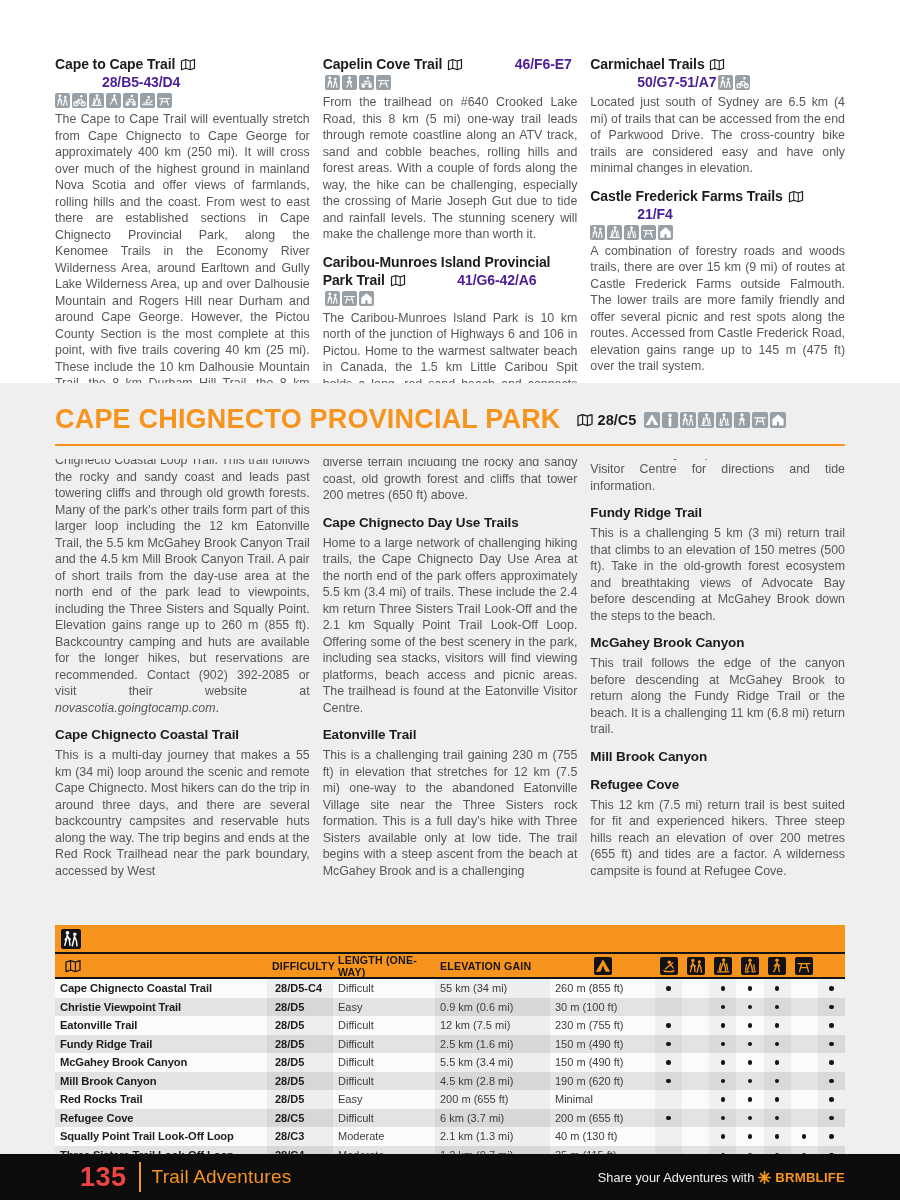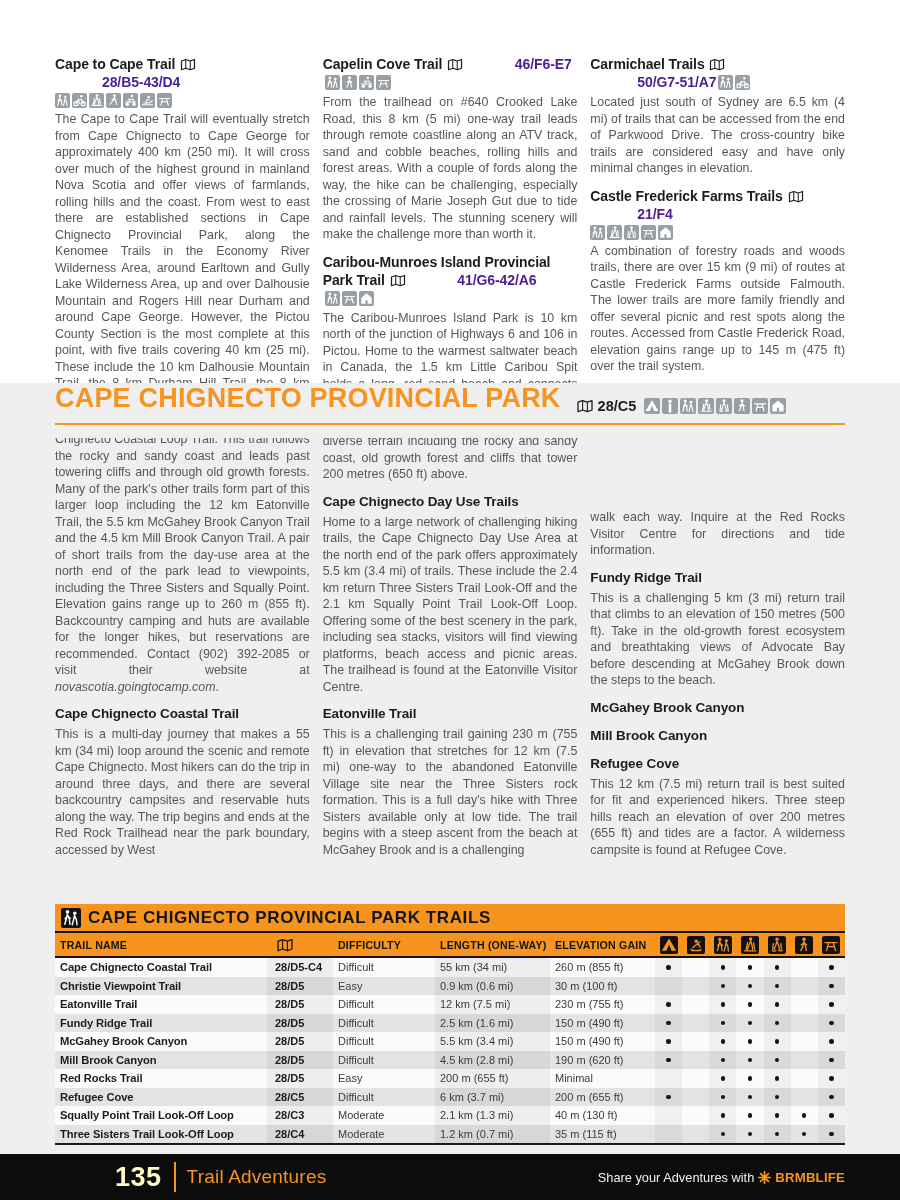--- a/index.html
+++ b/index.html
@@ -18,21 +18,21 @@
   .icon-row.block{display:flex;margin:2px 0 2px 0;}
   .ic{display:inline-block;width:15px;height:15px;border-radius:2px;flex:0 0 auto;}
   .ic svg{width:100%;height:100%;display:block;}
   .ic-gray{background:#98a0a6;color:#ffffff;}
   .ic-dark{background:#121214;color:#f7941d;}
   .map-glyph{display:inline-block;width:16px;height:13px;color:#1c1c1e;vertical-align:-2px;margin:0 1px;}
   .map-glyph svg{width:100%;height:100%;display:block;}
   
   .gray-band{position:absolute;top:383px;left:0;width:900px;height:771px;background:#efeff0;
              box-sizing:border-box;padding:0 55px;}
-  .park-header{display:flex;align-items:flex-end;gap:6px;}
+  .park-header{display:flex;align-items:center;gap:6px;padding-top:21px;}
   .park-title{font-size:27px;font-weight:800;color:#f7941d;letter-spacing:.2px;margin:0;
               font-family:"Liberation Sans",sans-serif;}
   .park-mapref{display:flex;align-items:center;gap:3px;margin-left:8px;font-size:14.5px;
                font-weight:bold;color:#1c1c1e;}
   .park-mapref .map-glyph{width:18px;height:14px;}
   .park-icons .ic{width:16px;height:16px;}
   .orange-rule{height:0;border:none;border-top:2.5px solid #f7941d;margin:9px 0 0 0;}
   .park-cols{display:flex;gap:13px;margin-top:13px;height:430px;overflow:hidden;align-items:flex-end;}
   .park-cols .col{flex:1;min-width:0;}
   .park-cols .art-title{font-size:13.5px;margin-top:4px;}
@@ -58,21 +58,21 @@
   .trow .clen{background:rgba(0,0,0,.05);}
   .trow .cdot{justify-content:center;padding-left:0;}
   .trow .cdot.tint{background:rgba(0,0,0,.045);}
   .trow.alt{background:#e3e3e5;}
   .trow:not(.alt){background:#fbfbfc;}
   .dot{width:4.5px;height:4.5px;border-radius:50%;background:#141414;}
   .tbody{border-bottom:2px solid #1a1a1a;}
   
   .footer{position:absolute;left:0;bottom:0;width:900px;height:46px;background:#0c0c0d;
           display:flex;align-items:center;box-sizing:border-box;padding:0 55px 0 80px;}
-  .page-num{font-size:27px;font-weight:800;color:#fef9c3;letter-spacing:.5px;margin-left:35px;}
+  .page-num{font-size:27px;font-weight:800;color:#ef4444;letter-spacing:.5px;}
   .foot-div{width:2px;height:30px;background:#f7941d;margin:0 11px 0 12px;}
   .foot-section{font-size:19px;color:#f7941d;font-weight:500;letter-spacing:.2px;}
   .foot-share{margin-left:auto;display:flex;align-items:center;gap:4px;font-size:12.8px;color:#f0f0f0;}
   .brand-logo{display:inline-block;width:13px;height:13px;}
   .brand-logo svg{width:100%;height:100%;display:block;}
   .brand-name{color:#f7941d;font-weight:800;font-size:13.2px;letter-spacing:.2px;}
   i,.it{font-style:italic;}
 </style>
 </head>
 <body>
@@ -415,20 +415,21 @@
       <div class="col">
           <div class="article">
             <p class="art-body"><span>walk each way. Inquire at the Red Rocks Visitor Centre for directions and tide information.</span></p>
           </div>
           <div class="article">
             <div class="art-title"><span>Fundy Ridge Trail </span></div>
             <p class="art-body"><span>This is a challenging 5 km (3 mi) return trail that climbs to an elevation of 150 metres (500 ft). Take in the old-growth forest ecosystem and breathtaking views of Advocate Bay before descending at McGahey Brook down the steps to the beach.</span></p>
           </div>
           <div class="article">
             <div class="art-title"><span>McGahey Brook Canyon </span></div>
+            <p class="art-body"><span>This trail follows the edge of the canyon before descending at McGahey Brook to return along the Fundy Ridge Trail or the beach. It is a challenging 11 km (6.8 mi) return trail.</span></p>
           </div>
           <div class="article">
             <div class="art-title"><span>Mill Brook Canyon </span></div>
           </div>
           <div class="article">
             <div class="art-title"><span>Refugee Cove </span></div>
             <p class="art-body"><span>This 12 km (7.5 mi) return trail is best suited for fit and experienced hikers. Three steep hills reach an elevation of over 200 metres (655 ft) and tides are a factor. A wilderness campsite is found at Refugee Cove.</span></p>
           </div>
         </div>
     </div>
@@ -438,24 +439,22 @@
         <span class="ic" id="table-title-icon">
             <svg viewBox="0 0 16 16">
               <g fill="none" stroke="currentColor" stroke-width="1.15" stroke-linecap="round" stroke-linejoin="round">
                 <circle cx="5.2" cy="3" r="1.5" fill="currentColor" stroke="none"></circle>
                 <path d="M5 5l-.8 4L3 13M5 5l1.6 3.6.6 4.4M5 6.3L3.3 8.6M5.4 6.5l2 1.8"></path>
                 <circle cx="11" cy="4.2" r="1.4" fill="currentColor" stroke="none"></circle>
                 <path d="M10.8 6l-.8 3.6-1 3.8M10.8 6l1.5 3.3.5 4.1"></path>
               </g>
             </svg>
           </span>
-        <span class="table-title-text">CAPE CHIGNECTO PROVINCIAL PARK TRAILS</span>
       </div>
       <div class="tgrid thead">
-        <div>TRAIL NAME</div>
         <div class="hmap">
             <span class="map-glyph">
               <svg viewBox="0 0 16 14">
                 <path d="M1 3.2L5.6 1.6l4.8 1.6L15 1.6V11l-4.6 1.6-4.8-1.6L1 12.6z" fill="none" stroke="currentColor" stroke-width="1.3" stroke-linejoin="round"></path>
                 <path d="M5.6 1.6v9.4M10.4 3.2v9.4" stroke="currentColor" stroke-width="1.1"></path>
               </svg>
             </span>
           </div>
         <div>DIFFICULTY</div>
         <div>LENGTH (ONE-WAY)</div>

